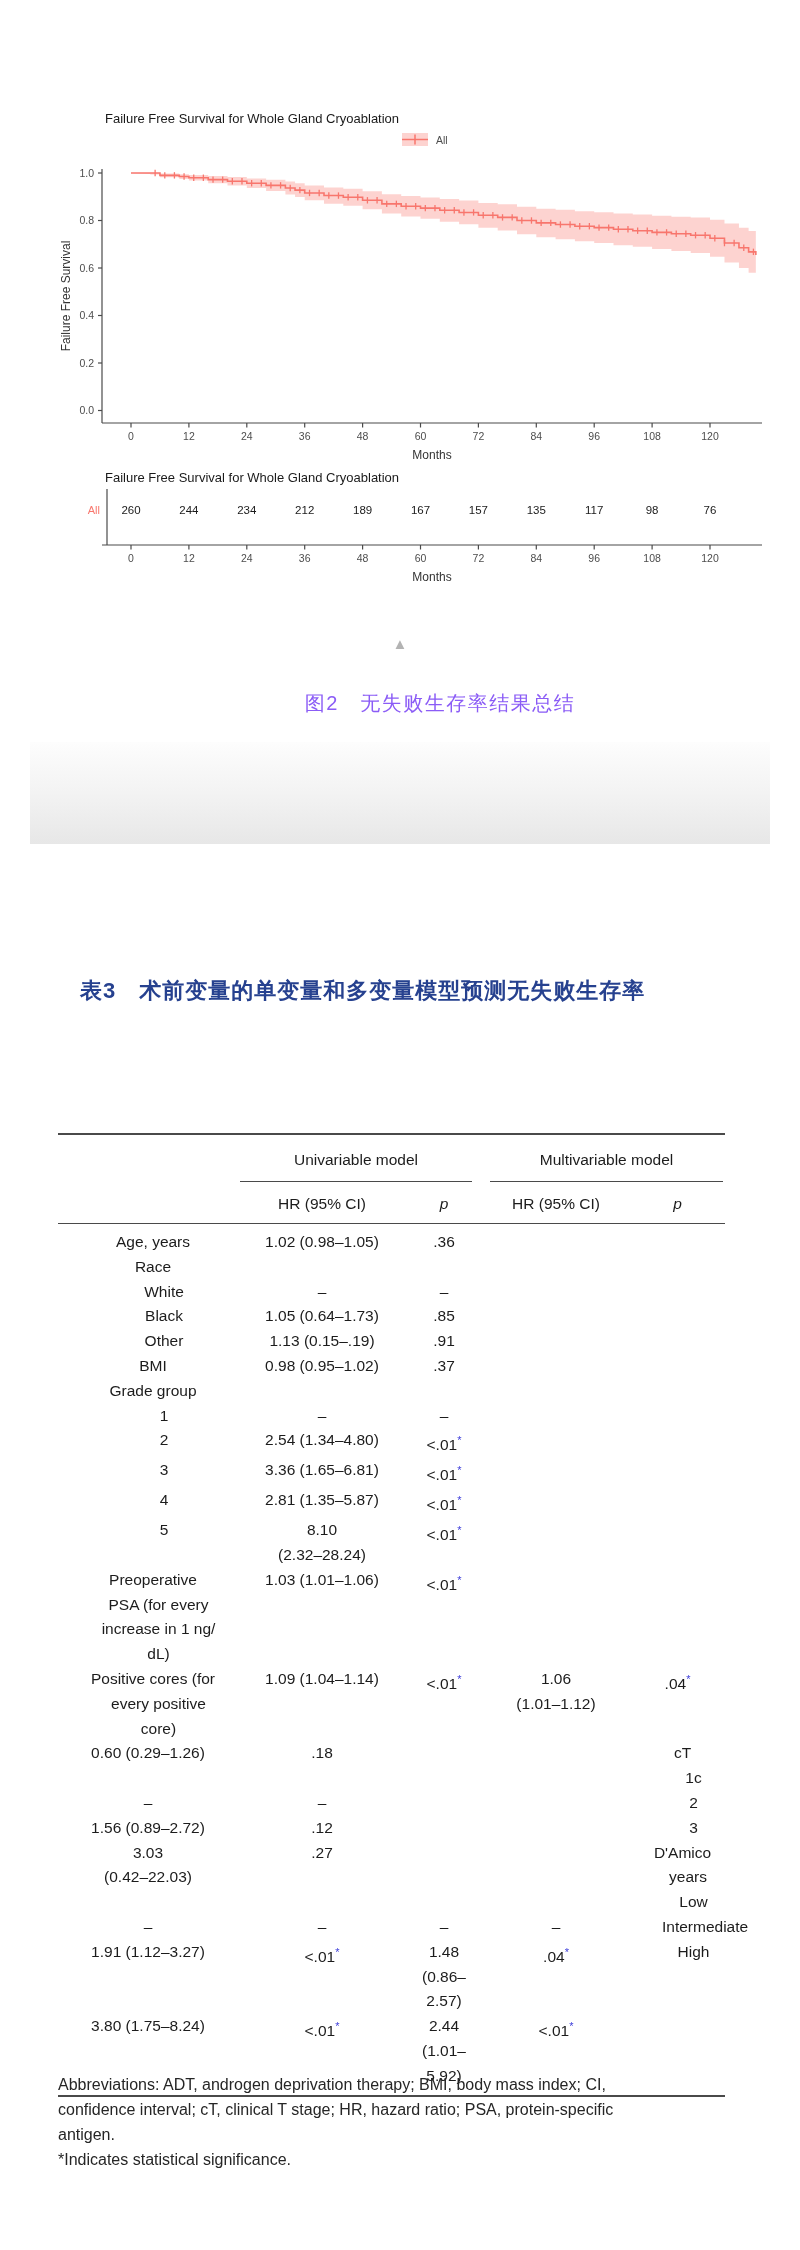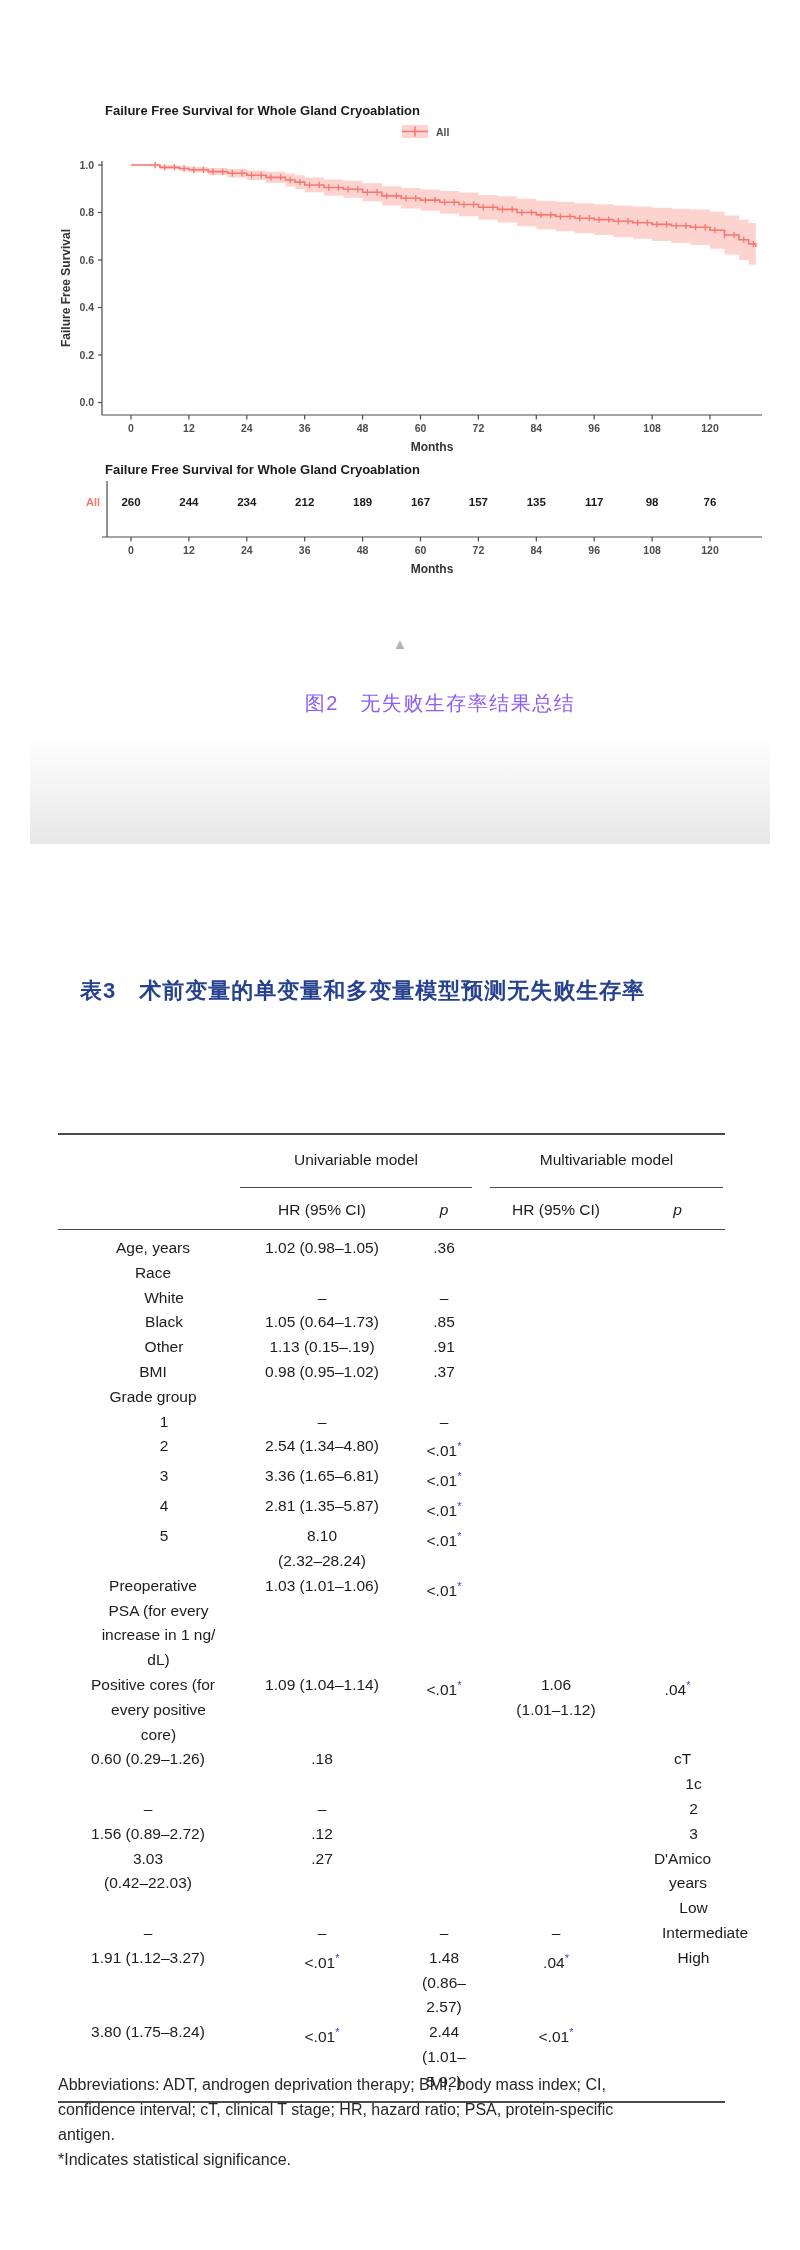--- a/index.html
+++ b/index.html
@@ -1,20 +1,20 @@
 <!DOCTYPE html>
 <html style="--star: #3c3cd9; --blue: #26418f;"><head>
 <meta charset="utf-8">
 <style>
   html,body { margin:0; padding:0; background:#ffffff; }
   body { font-family:"Liberation Sans", sans-serif; color:#222; }
   .page { position:relative; width:800px; height:2250px; background:#fff; overflow:hidden; margin:0 auto; }
 
   
-  .km-figure { position:absolute; left:30px; top:75px; width:740px; height:505px;font-weight:bold; }
+  .km-figure { position:absolute; left:30px; top:83px; width:740px; height:505px; }
   #km-svg text { font-family:"Liberation Sans", sans-serif; }
   #km-svg .ctitle { font-size:13px; fill:#1a1a1a; }
   #km-svg .tick { font-size:10.5px; fill:#4d4d4d; }
   #km-svg .alabel { font-size:12px; fill:#333; }
   #km-svg .risk-num { font-size:11.5px; fill:#1a1a1a; }
   #km-svg .risk-all { font-size:11px; }
 
   .collapse-arrow { position:absolute; top:636px; left:0; width:100%; text-align:center;
     font-size:15px; color:#b3b3b3; line-height:15px; cursor:pointer; }
   .figure-caption { position:absolute; top:690px; left:0; width:100%; text-align:center;
@@ -26,21 +26,21 @@
   .table-title { position:absolute; left:80px; top:976px; margin:0;
     font-size:22px; font-weight:bold; color:var(--blue,#26418f); letter-spacing:1px; }
 
   
   .table3 { position:absolute; left:58px; top:1133px; width:667px;
     border-top:2px solid #4a4a4a; border-bottom:2px solid #4a4a4a; padding-bottom:6px;
     font-size:15.5px; color:#1c1c1c; }
   .t-grid { display:grid; grid-template-columns:180px 168px 76px 148px 95px; }
   .t-grid .c { line-height:24.8px; }
   .group-h { grid-column:2/4; margin:0 10px 0 2px; text-align:center;
-    padding:16px 0 18px; border-bottom:1.7px solid #4a4a4a; }
+    padding:16px 0 12px; border-bottom:1.7px solid #4a4a4a; }
   .group-h.multi { grid-column:4/6; margin:0 2px 0 8px; }
   .col-h { text-align:center; padding:13px 0 10px; }
   .col-h.pcol-h { font-style:italic; }
   .midrule { grid-column:1/6; border-bottom:1.5px solid #4a4a4a; height:0; }
   #t-body { padding-top:6px; }
   #t-body .val { text-align:center; white-space:pre-line; }
   #t-body .lbl { text-align:center; padding-left:21px; text-indent:-11px; white-space:pre-line; }
   #t-body .lbl.ind { padding-left:43px; }
   .star { color:var(--star,#3c3cd9); font-size:11px; vertical-align:super; }
 

